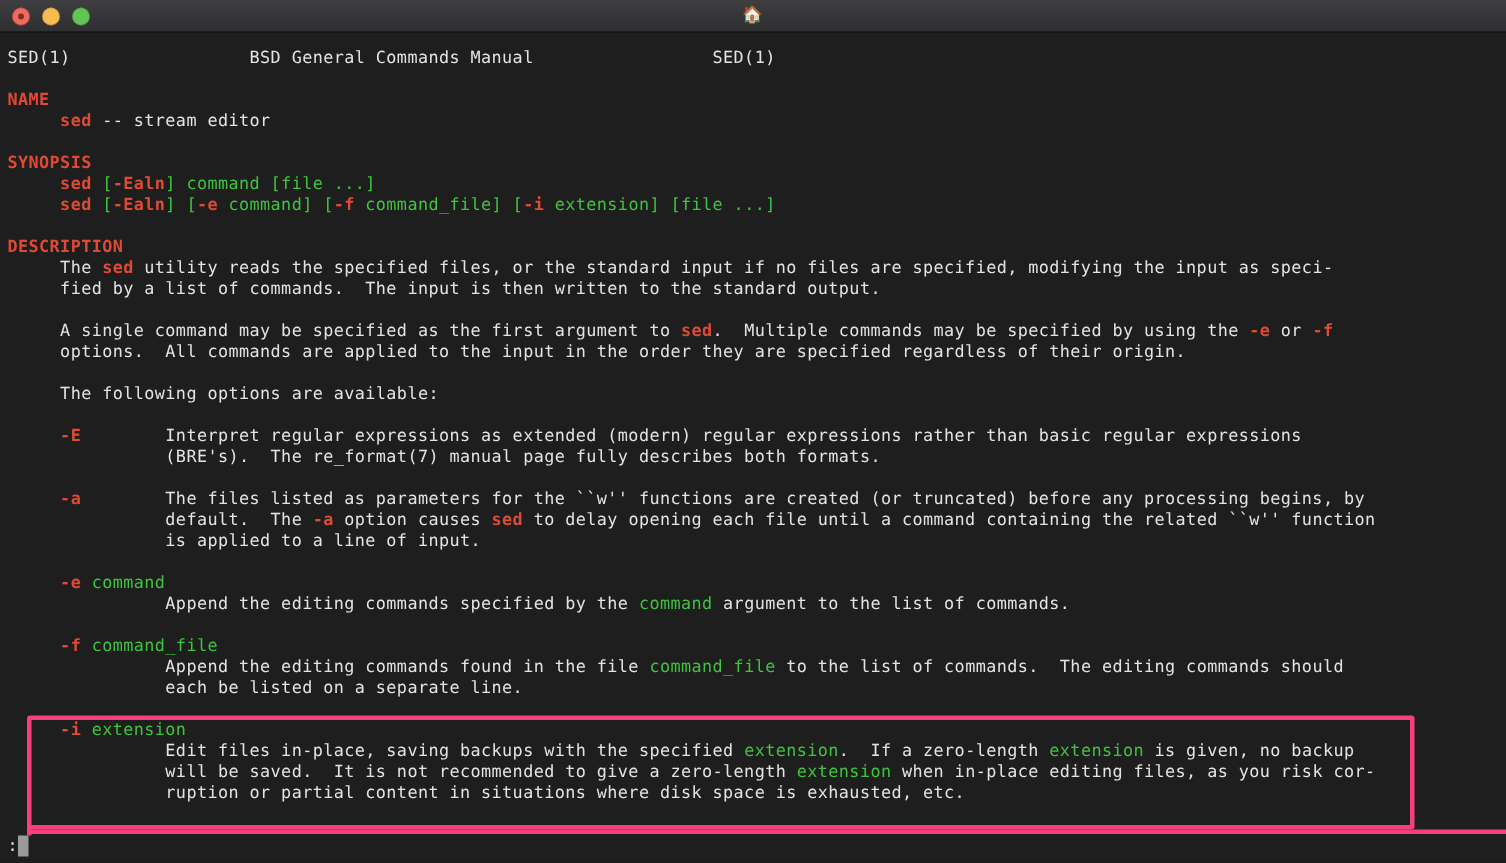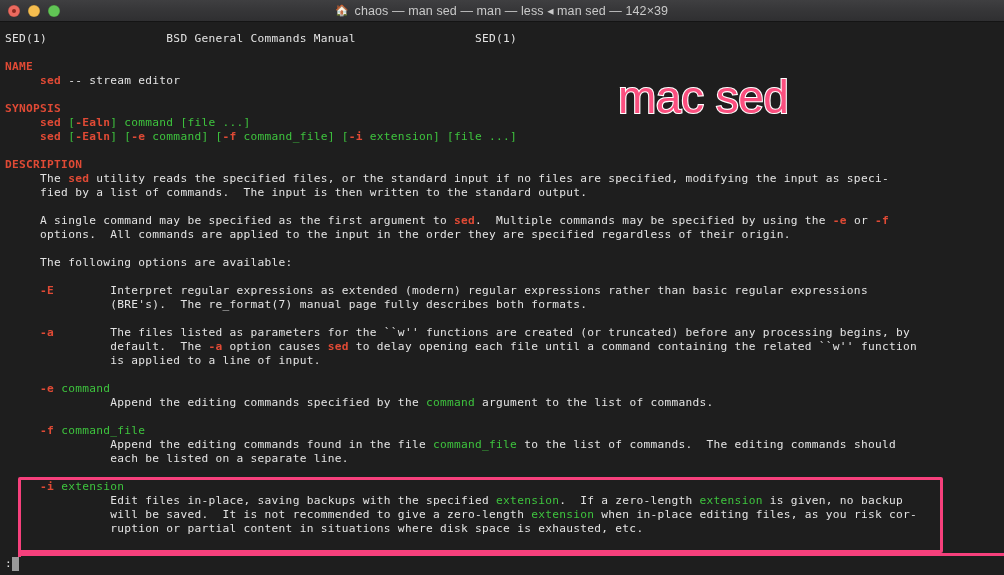--- a/index.html
+++ b/index.html
@@ -185,30 +185,28 @@
 <div id="window">
 
   <div id="titlebar">
     <div id="traffic">
       <div class="light close"></div>
       <div class="light min"></div>
       <div class="light max"></div>
     </div>
     <div id="window-title">
       <span id="house-icon">🏠</span>
-      <span>chaos — man sed — man — less ◂ man sed — 142×39</span>
     </div>
   </div>
 
   <div id="terminal">
     <div id="content"><div class="ln"><span class="white">SED(1)                 BSD General Commands Manual                 SED(1)</span></div><div class="ln">&nbsp;</div><div class="ln"><span class="red">NAME</span></div><div class="ln"><span class="white">     </span><span class="red">sed</span><span class="white"> -- stream editor</span></div><div class="ln">&nbsp;</div><div class="ln"><span class="red">SYNOPSIS</span></div><div class="ln"><span class="white">     </span><span class="red">sed</span><span class="white"> </span><span class="green">[</span><span class="red">-Ealn</span><span class="green">] command [file ...]</span></div><div class="ln"><span class="white">     </span><span class="red">sed</span><span class="white"> </span><span class="green">[</span><span class="red">-Ealn</span><span class="green">] [</span><span class="red">-e</span><span class="green"> command] [</span><span class="red">-f</span><span class="green"> command_file] [</span><span class="red">-i</span><span class="green"> extension] [file ...]</span></div><div class="ln">&nbsp;</div><div class="ln"><span class="red">DESCRIPTION</span></div><div class="ln"><span class="white">     The </span><span class="red">sed</span><span class="white"> utility reads the specified files, or the standard input if no files are specified, modifying the input as speci-</span></div><div class="ln"><span class="white">     fied by a list of commands.  The input is then written to the standard output.</span></div><div class="ln">&nbsp;</div><div class="ln"><span class="white">     A single command may be specified as the first argument to </span><span class="red">sed</span><span class="white">.  Multiple commands may be specified by using the </span><span class="red">-e</span><span class="white"> or </span><span class="red">-f</span></div><div class="ln"><span class="white">     options.  All commands are applied to the input in the order they are specified regardless of their origin.</span></div><div class="ln">&nbsp;</div><div class="ln"><span class="white">     The following options are available:</span></div><div class="ln">&nbsp;</div><div class="ln"><span class="white">     </span><span class="red">-E</span><span class="white">        Interpret regular expressions as extended (modern) regular expressions rather than basic regular expressions</span></div><div class="ln"><span class="white">               (BRE's).  The re_format(7) manual page fully describes both formats.</span></div><div class="ln">&nbsp;</div><div class="ln"><span class="white">     </span><span class="red">-a</span><span class="white">        The files listed as parameters for the ``w'' functions are created (or truncated) before any processing begins, by</span></div><div class="ln"><span class="white">               default.  The </span><span class="red">-a</span><span class="white"> option causes </span><span class="red">sed</span><span class="white"> to delay opening each file until a command containing the related ``w'' function</span></div><div class="ln"><span class="white">               is applied to a line of input.</span></div><div class="ln">&nbsp;</div><div class="ln"><span class="white">     </span><span class="red">-e</span><span class="white"> </span><span class="green">command</span></div><div class="ln"><span class="white">               Append the editing commands specified by the </span><span class="green">command</span><span class="white"> argument to the list of commands.</span></div><div class="ln">&nbsp;</div><div class="ln"><span class="white">     </span><span class="red">-f</span><span class="white"> </span><span class="green">command_file</span></div><div class="ln"><span class="white">               Append the editing commands found in the file </span><span class="green">command_file</span><span class="white"> to the list of commands.  The editing commands should</span></div><div class="ln"><span class="white">               each be listed on a separate line.</span></div><div class="ln">&nbsp;</div><div class="ln"><span class="white">     </span><span class="red">-i</span><span class="white"> </span><span class="green">extension</span></div><div class="ln"><span class="white">               Edit files in-place, saving backups with the specified </span><span class="green">extension</span><span class="white">.  If a zero-length </span><span class="green">extension</span><span class="white"> is given, no backup</span></div><div class="ln"><span class="white">               will be saved.  It is not recommended to give a zero-length </span><span class="green">extension</span><span class="white"> when in-place editing files, as you risk cor-</span></div><div class="ln"><span class="white">               ruption or partial content in situations where disk space is exhausted, etc.</span></div></div>
   </div>
 
   <div id="statusbar">
     <span>:</span><span id="less-cursor"></span>
   </div>
 
-  <div id="mac-sed-label">mac sed</div>
   <div id="highlight-box"></div>
   <div id="highlight-tail"></div>
   <div id="highlight-tail2"></div>
 
 </div>
 
 </body></html>

